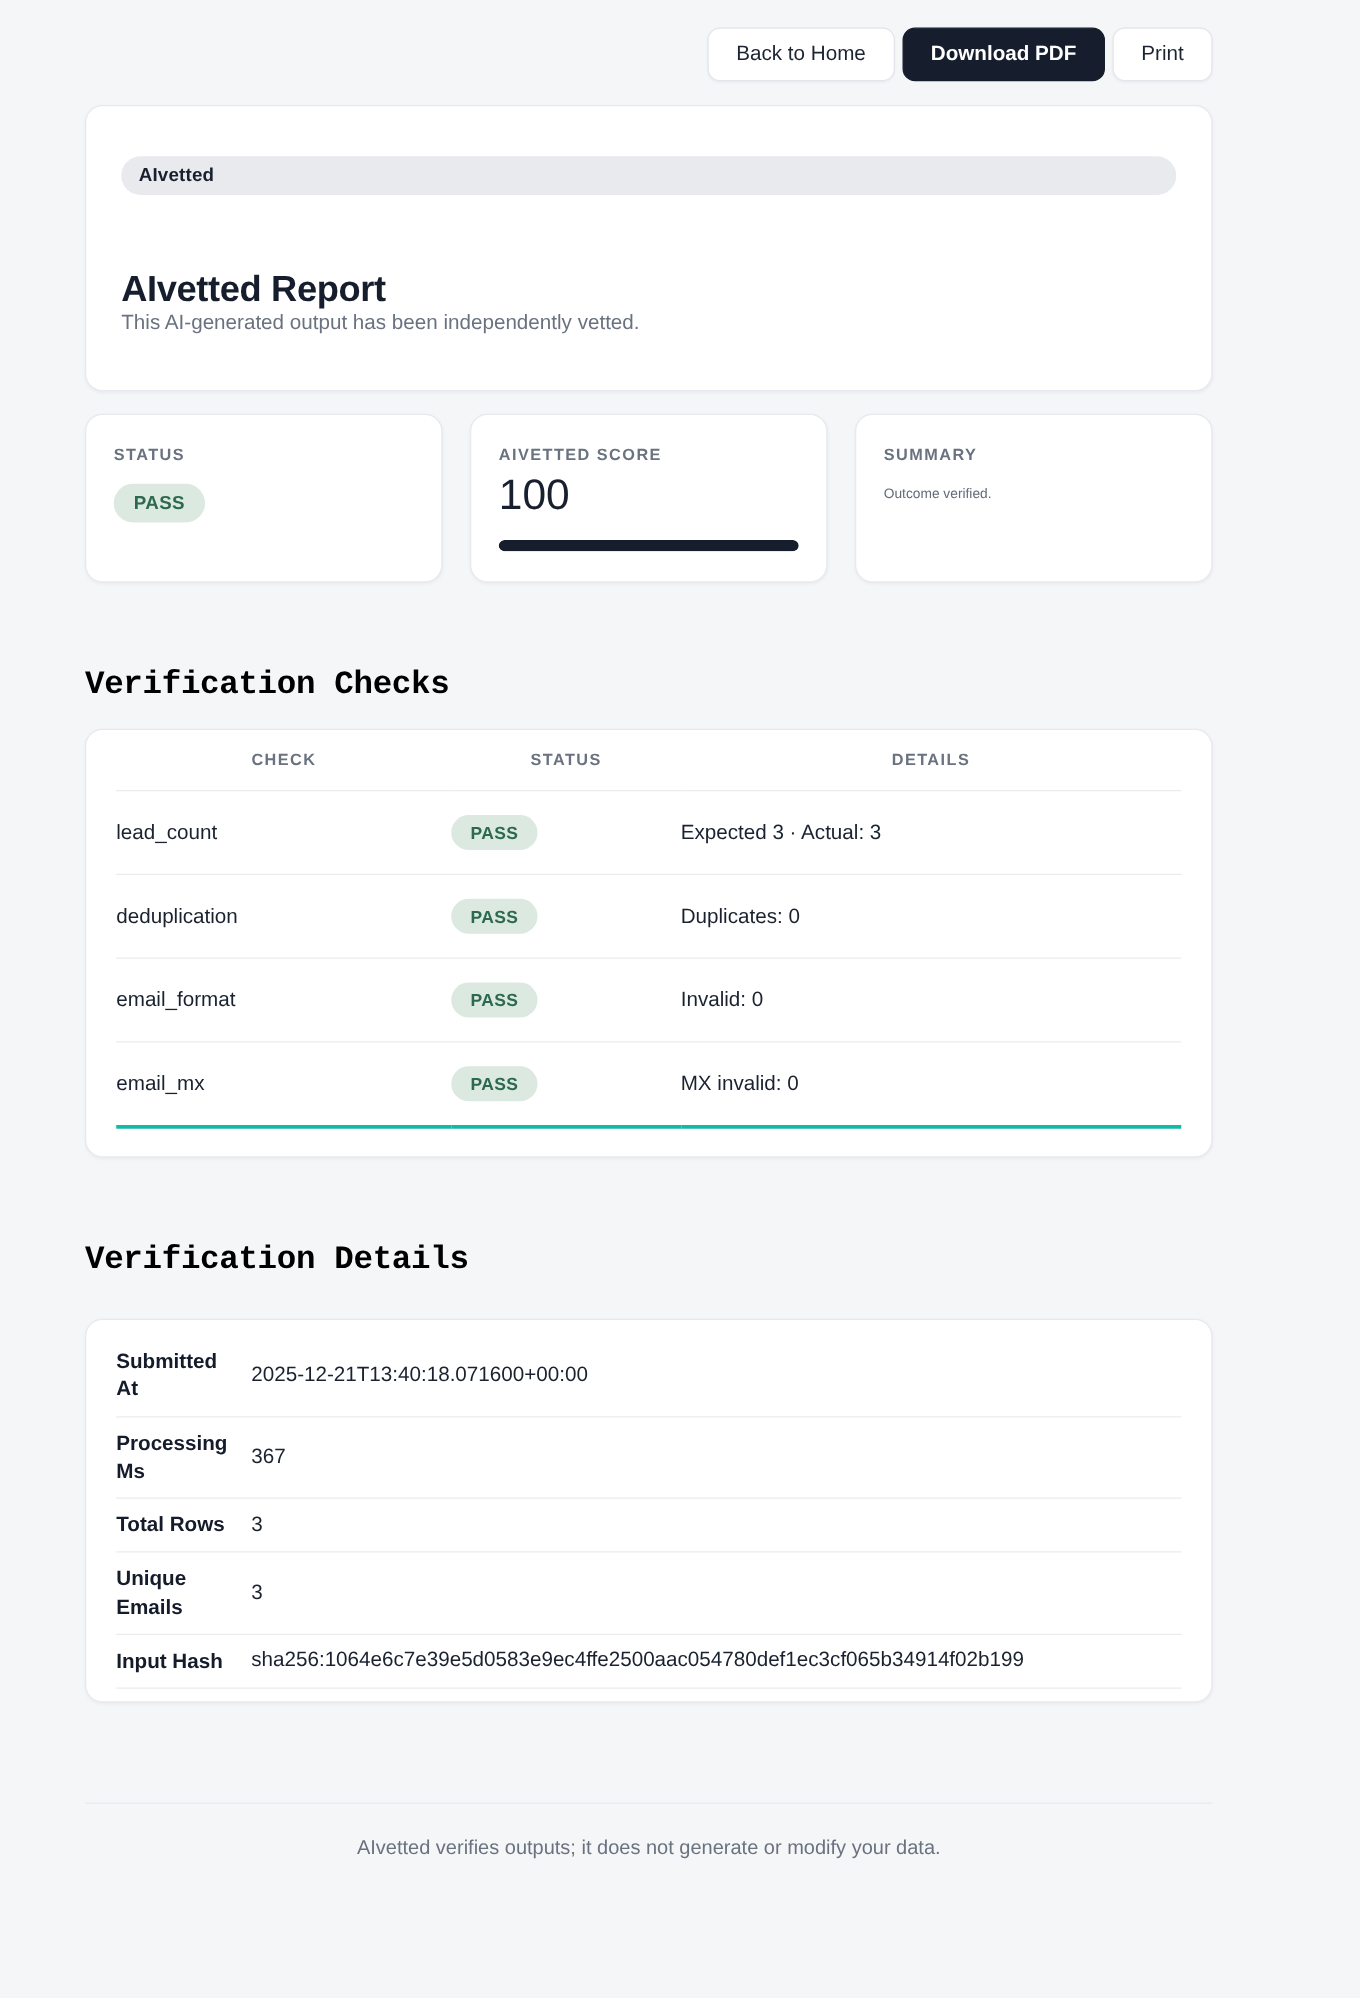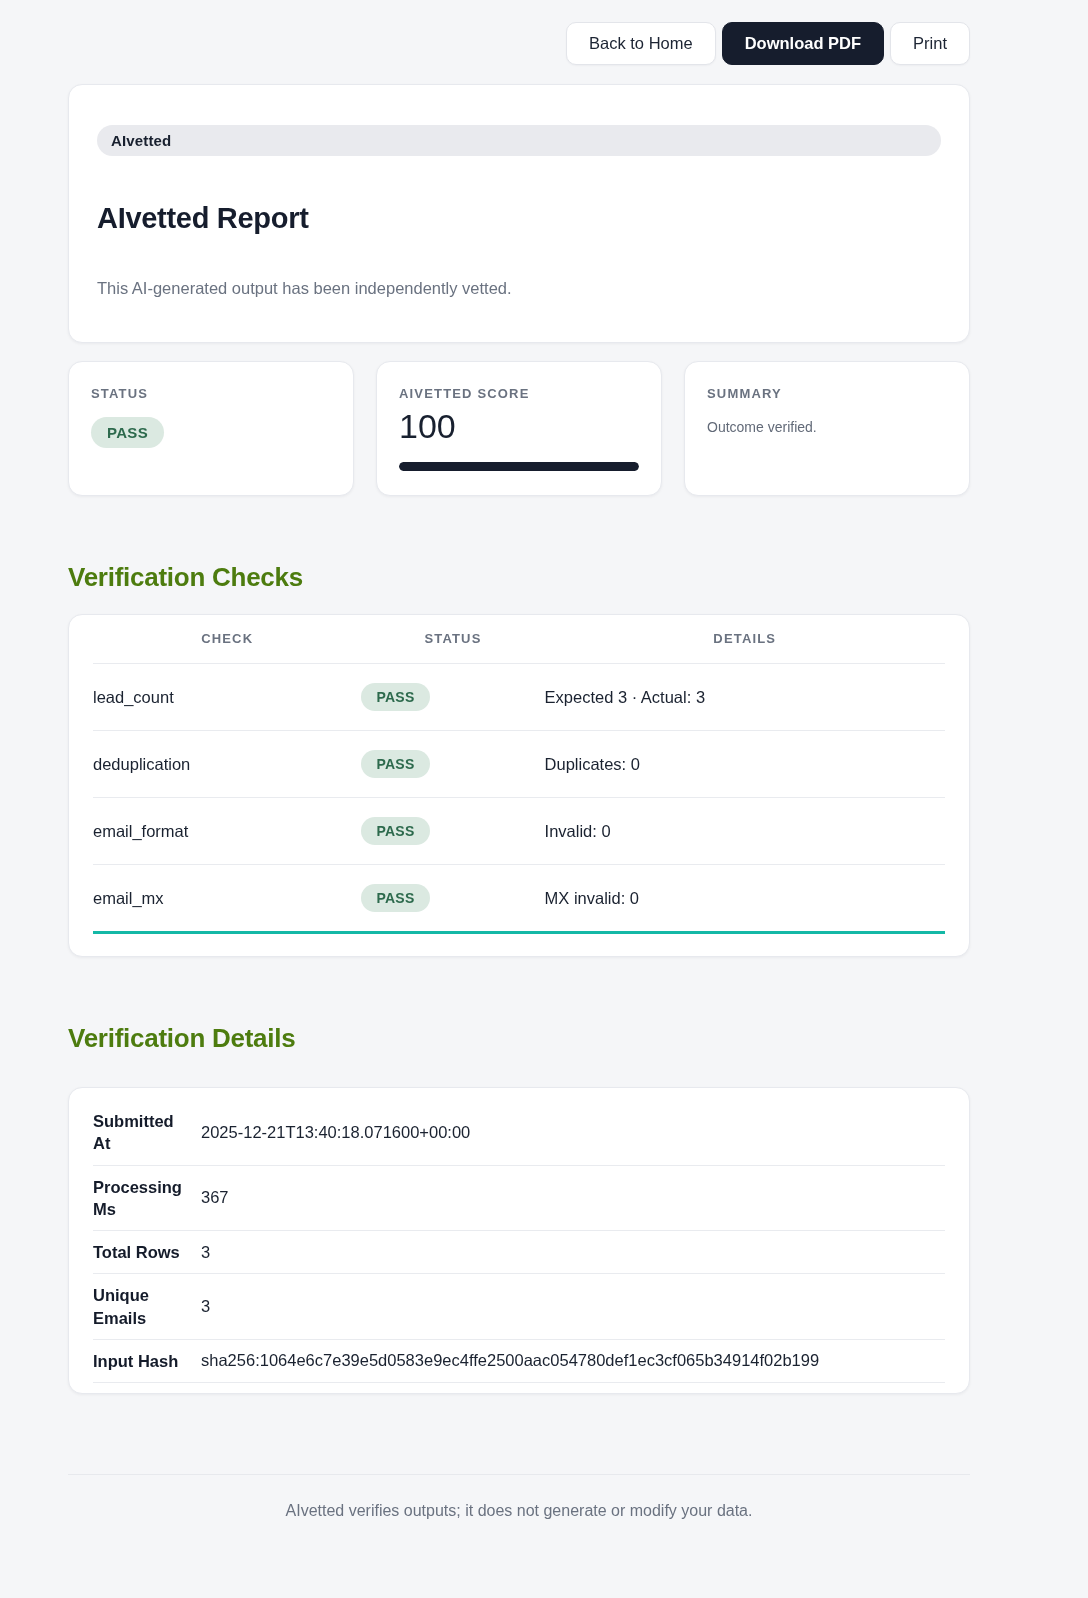--- a/index.html
+++ b/index.html
@@ -63,28 +63,27 @@
     height: 31px;
     display: flex;
     align-items: center;
     padding: 0 14px;
     font-size: 15px;
     font-weight: 700;
     color: #18202f;
     letter-spacing: 0.01em;
   }
   .report-title {
-    margin-top: 46px;
+    margin-top: 60px;
     font-size: 29px;
     font-weight: 700;
     color: #161d2d;
     letter-spacing: -0.01em;
   }
   .report-desc {
-    margin-top: 44px;
     font-size: 16.5px;
     color: #6a7280;
   }
   .report-id {
     margin-top: 36px;
     font-family: "Liberation Mono", "DejaVu Sans Mono", monospace;
     font-size: 16px;
     color: #18202f;
   }
 
@@ -123,29 +122,30 @@
     height: 9px;
     border-radius: 999px;
     background: #e9eaee;
     overflow: hidden;
   }
   .score-fill {
     height: 100%;
     border-radius: 999px;
     background: #161d2d;
   }
-  .summary-text { margin-top: 18px; font-size: 14px; color: #626a78; }
+  .summary-text { margin-top: 18px; font-size: 11px; color: #626a78; }
 
   
   .section-title {
     margin-top: 66px;
     font-size: 26px;
     font-weight: 700;
-    color: #4d7c0f;
+    color: #000000;
     letter-spacing: -0.01em;
+    font-family: Liberation Mono, monospace;
   }
 
   
   .checks-card { margin-top: 21px; padding: 0 24px 22px 24px; }
   table.checks { width: 100%; border-collapse: collapse; }
   table.checks th {
     font-size: 13px;
     font-weight: 700;
     letter-spacing: 0.09em;
     color: #6a7280;

